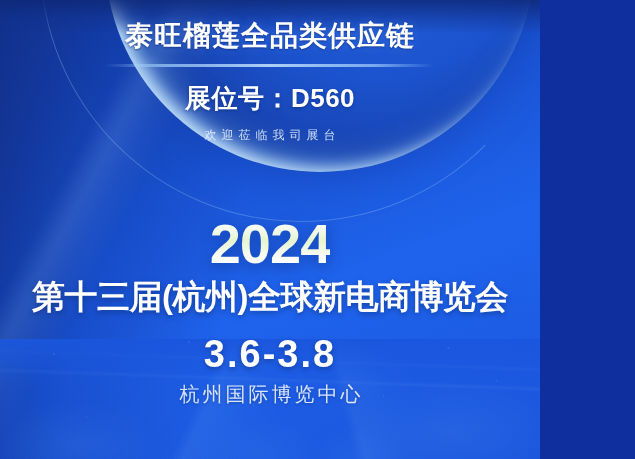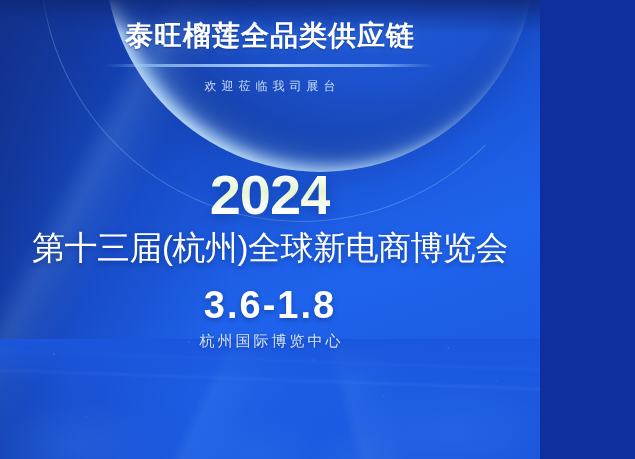--- a/index.html
+++ b/index.html
@@ -238,40 +238,40 @@
     background-clip: text;
     color: transparent;
     -webkit-text-fill-color: transparent;
     filter: drop-shadow(0 3px 7px rgba(10,35,110,0.45));
     white-space: nowrap;
   }
 
   .expo-name {
     margin-top: 5px;
     font-size: 33px;
-    font-weight: 400;
+    font-weight: 700;
     color: #ffffff;
     letter-spacing: -0.5px;
     text-shadow: 0 2px 5px rgba(10,35,100,0.5);
     white-space: nowrap;
   }
 
   .dates {
     margin-top: 13px;
     font-size: 38px;
     font-weight: 800;
     color: #ffffff;
     letter-spacing: 2px;
     text-shadow: 0 2px 5px rgba(10,35,100,0.45);
     white-space: nowrap;
   }
 
   .venue {
     margin-top: 5px;
-    font-size: 15px;
+    font-size: 20px;
     font-weight: 400;
     color: rgba(232,242,255,0.92);
     letter-spacing: 3px;
     text-indent: 3px;
     text-shadow: 0 1px 3px rgba(10,35,100,0.4);
     white-space: nowrap;
   }
 </style>
 </head>
 <body>
@@ -292,25 +292,26 @@
   <div class="bg-specks"></div>
 
   <div class="bg-top-band"></div>
 
   <div class="content">
 
     <div class="headline">泰旺榴莲全品类供应链</div>
 
     <div class="divider"></div>
 
+    <div class="booth">展位号：D560</div>
 
     <div class="welcome">欢迎莅临我司展台</div>
 
     <div class="year">2024</div>
 
     <div class="expo-name">第十三届(杭州)全球新电商博览会</div>
 
-    <div class="dates">3.6-1.8</div>
+    <div class="dates">3.6-3.8</div>
 
     <div class="venue">杭州国际博览中心</div>
 
   </div>
 </div>
 
 </body></html>

